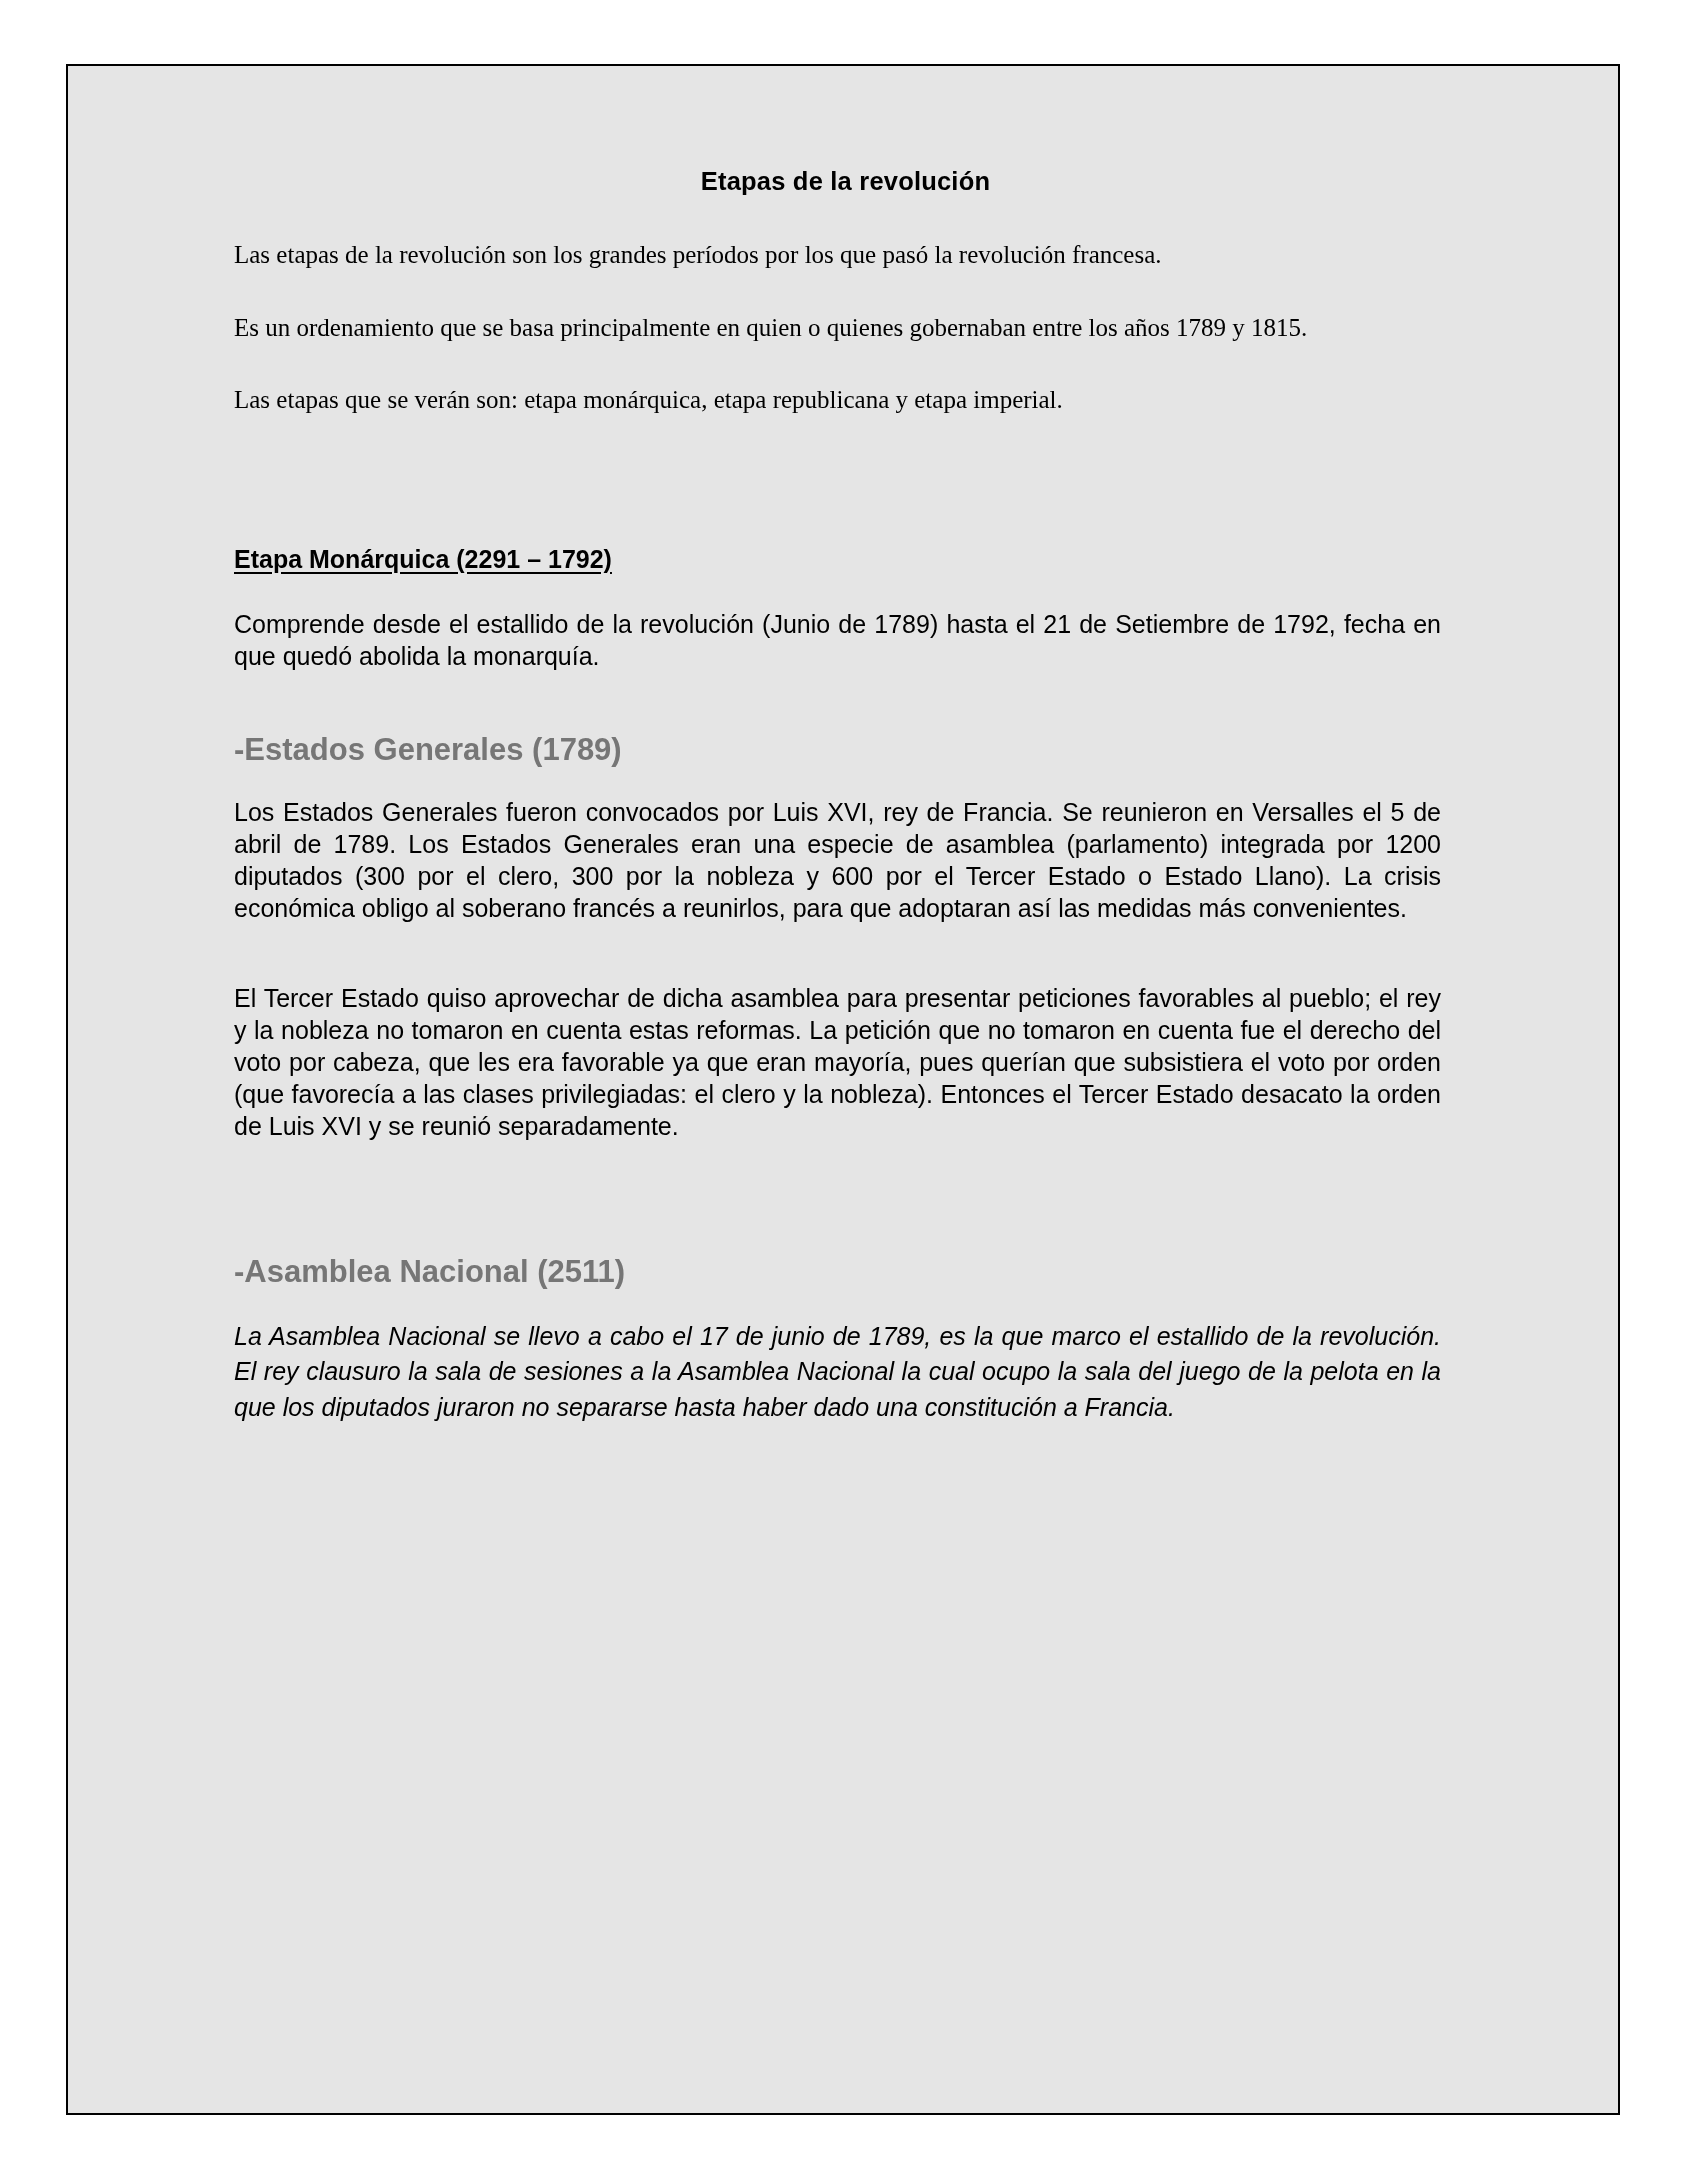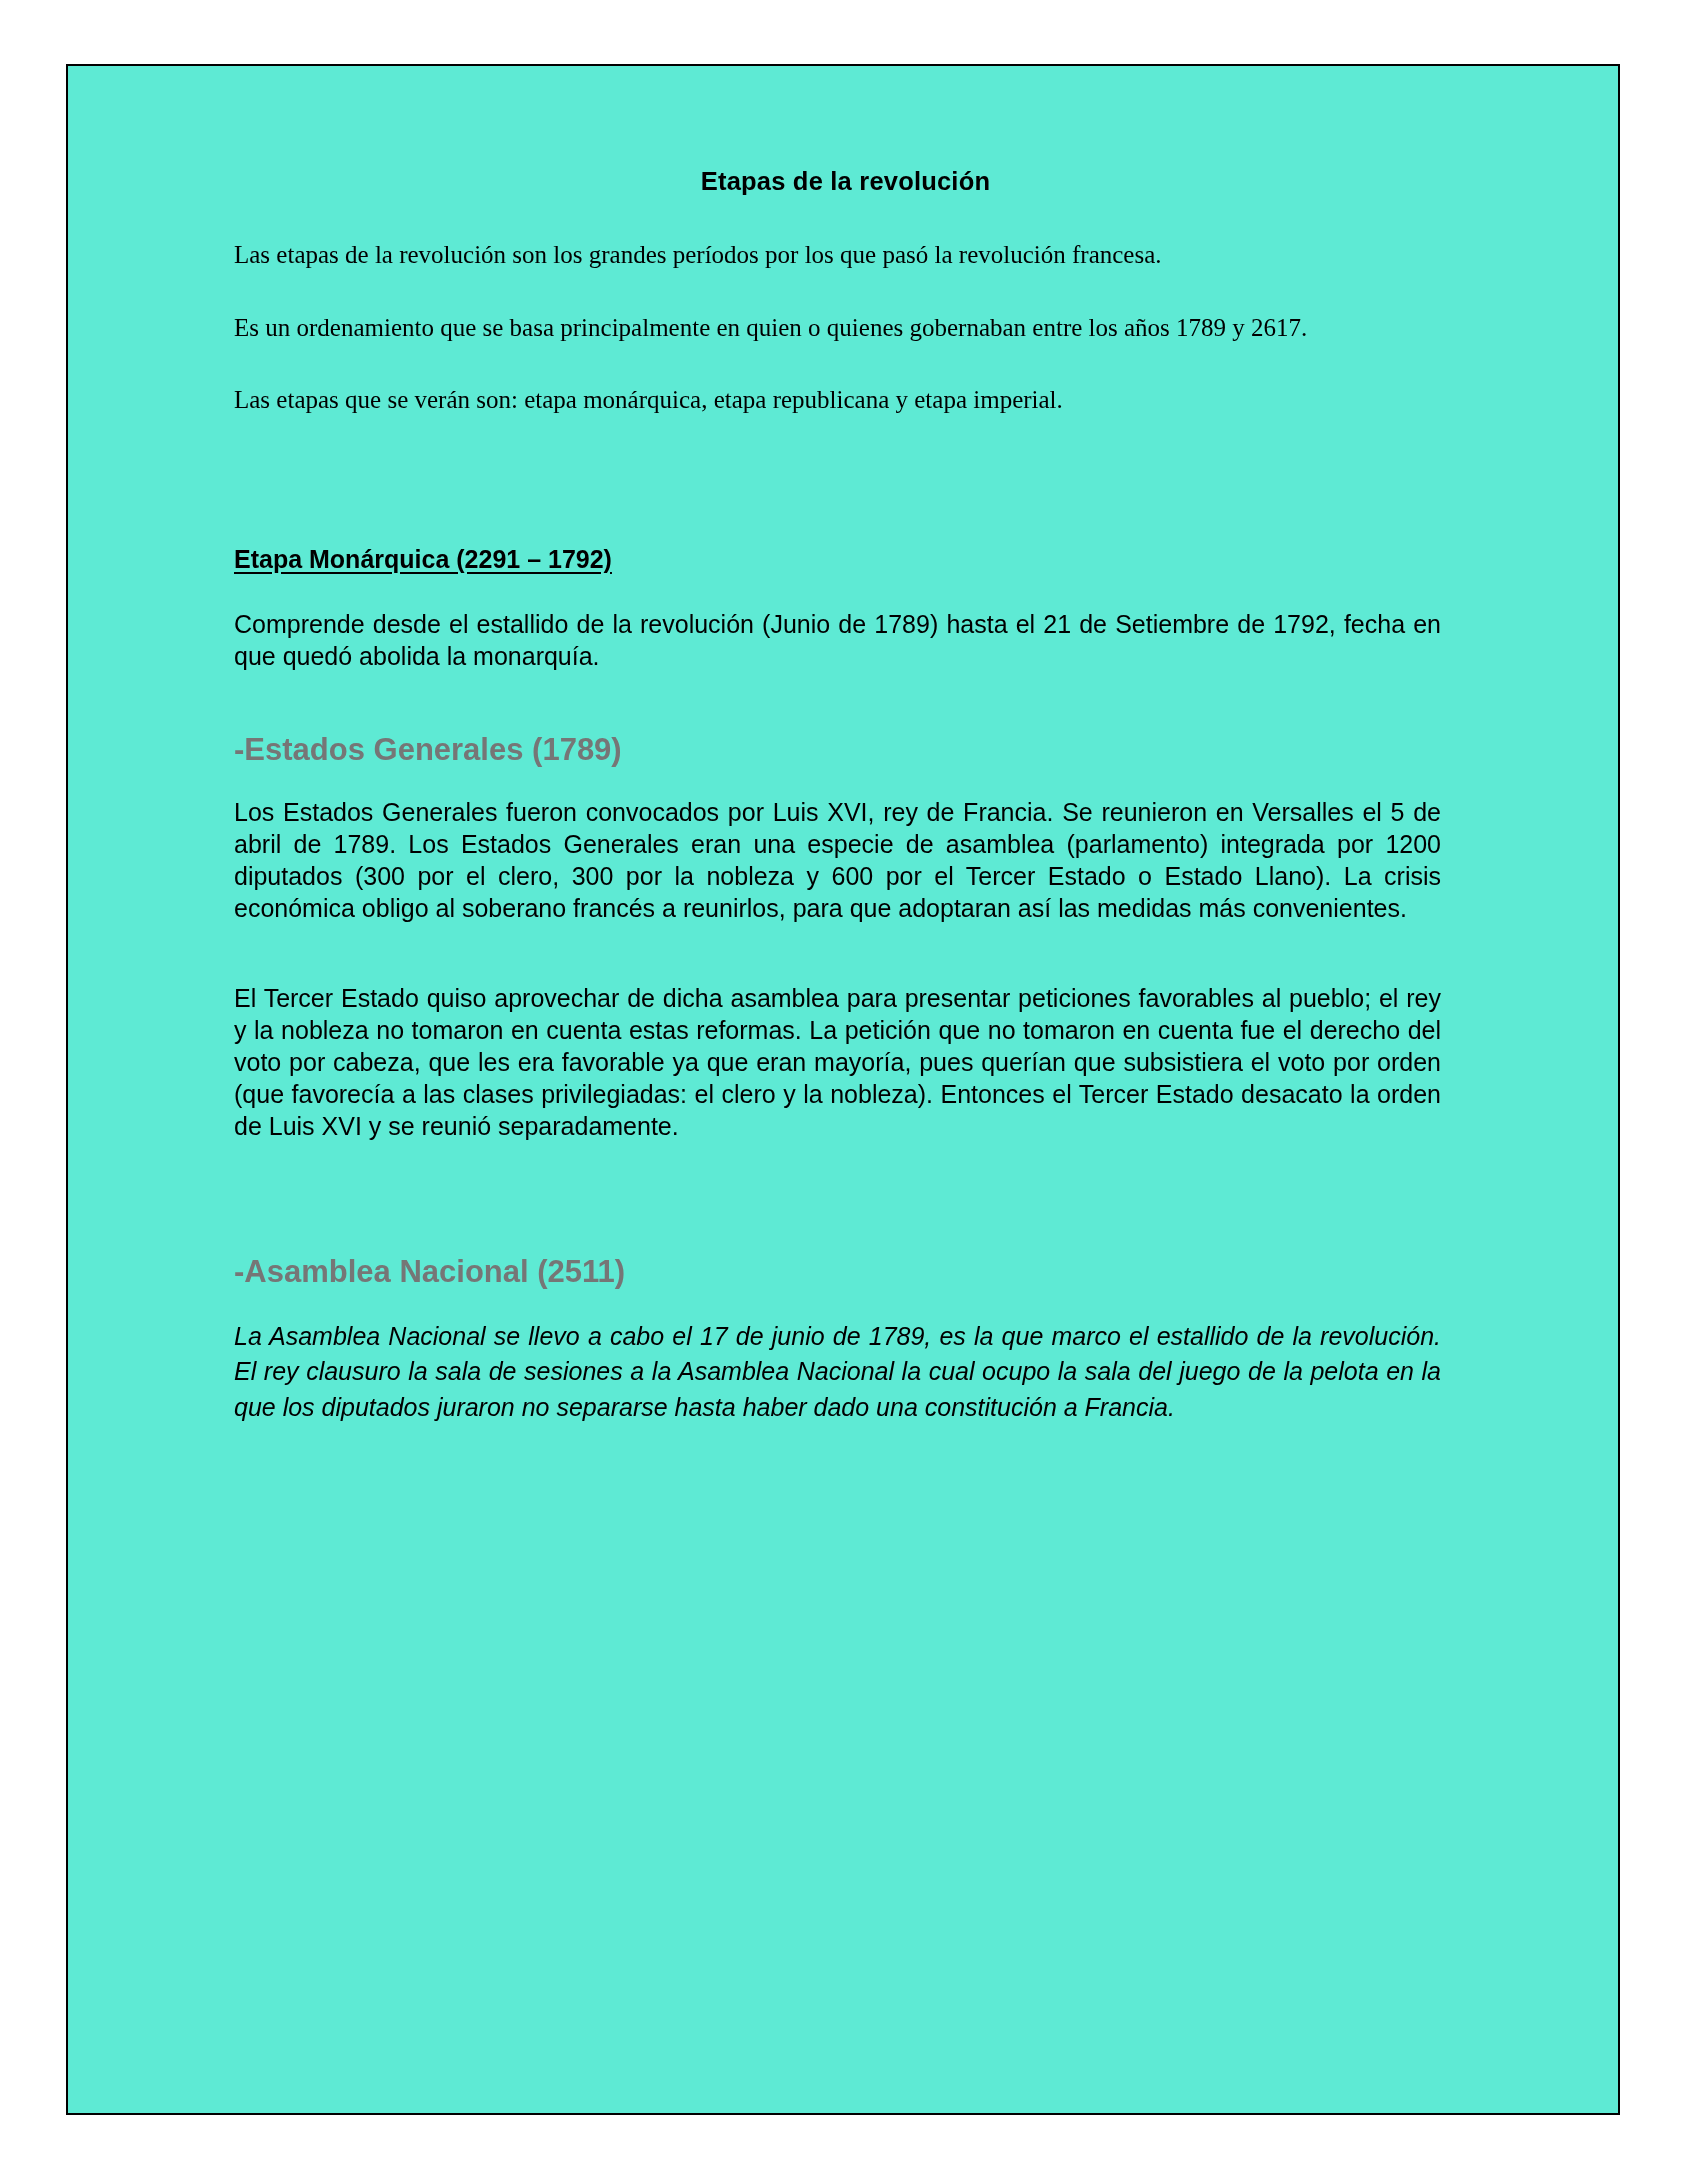--- a/index.html
+++ b/index.html
@@ -16,21 +16,21 @@
   }
 
   .page-sheet {
     position: absolute;
     left: 66px;
     top: 64px;
     width: 1554px;
     height: 2051px;
     border: 2.5px solid #000000;
     box-sizing: border-box;
-    background: #5eead4;
+    background: #e5e5e5;
   }
 
   .page-content {
     position: absolute;
     left: 166px;
     top: 99px;
     width: 1223px;
   }
 
   .doc-title {
@@ -93,21 +93,21 @@
 </head>
 <body>
 
 <div class="page-sheet">
   <div class="page-content">
 
     <h1 class="doc-title">Etapas de la revolución</h1>
 
     <p class="intro-para">Las etapas de la revolución son los grandes períodos por los que pasó la revolución francesa.</p>
 
-    <p class="intro-para">Es un ordenamiento que se basa principalmente en quien o quienes gobernaban entre los años 1789 y 2617.</p>
+    <p class="intro-para">Es un ordenamiento que se basa principalmente en quien o quienes gobernaban entre los años 1789 y 1815.</p>
 
     <p class="intro-para">Las etapas que se verán son: etapa monárquica, etapa republicana y etapa imperial.</p>
 
     <div class="gap-block"></div>
 
     <h2 class="section-heading">Etapa Monárquica (2291 – 1792)</h2>
 
     <p class="body-para">Comprende desde el estallido de la revolución (Junio de 1789) hasta el 21 de Setiembre de 1792, fecha en que quedó abolida la monarquía.</p>
 
     <div class="spacer-sm"></div>

